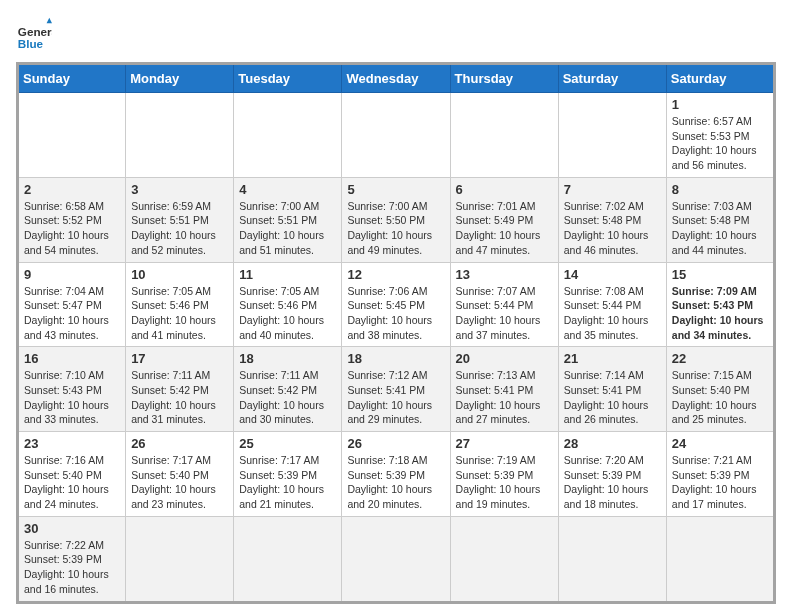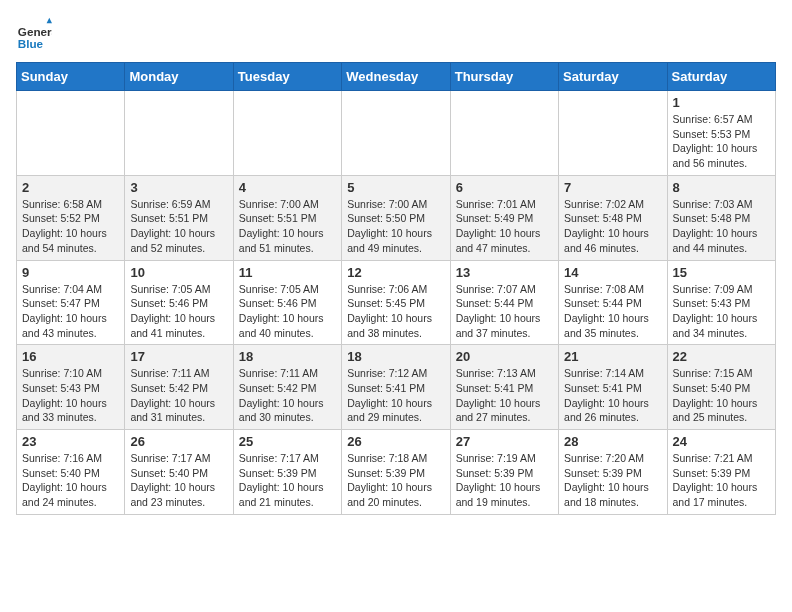--- a/index.html
+++ b/index.html
@@ -34,21 +34,21 @@
       color: #333;
       line-height: 1.1;
     }
     .location {
       font-size: 16px;
       color: #555;
     }
     .calendar {
       width: 100%;
       border-collapse: collapse;
-      border: 1px solid #a3a3a3;
+      border: 3px solid #a3a3a3;
     }
     .calendar thead th {
       background: #2176c7;
       color: #fff;
       font-size: 13px;
       font-weight: bold;
       padding: 6px 4px;
       text-align: left;
       border: 1px solid #1a60a8;
     }
@@ -214,21 +214,21 @@
         </td>
         <td>
           <span class="day-number">14</span>
           <div class="day-info" style="white-space: pre-line;">Sunrise: 7:08 AM
 Sunset: 5:44 PM
 Daylight: 10 hours
 and 35 minutes.</div>
         </td>
         <td>
           <span class="day-number">15</span>
-          <div class="day-info" style="white-space: pre-line;">Sunrise: 7:09 AM
+          <div class="day-info" style="white-space: pre-line; font-weight: bold;">Sunrise: 7:09 AM
 Sunset: 5:43 PM
 Daylight: 10 hours
 and 34 minutes.</div>
         </td>
       </tr>
       <tr>
         <td>
           <span class="day-number">16</span>
           <div class="day-info" style="white-space: pre-line;">Sunrise: 7:10 AM
 Sunset: 5:43 PM
@@ -321,15 +321,30 @@
 Daylight: 10 hours
 and 18 minutes.</div>
         </td>
         <td>
           <span class="day-number">24</span>
           <div class="day-info" style="white-space: pre-line;">Sunrise: 7:21 AM
 Sunset: 5:39 PM
 Daylight: 10 hours
 and 17 minutes.</div>
         </td>
+      </tr>
+      <tr>
+        <td>
+          <span class="day-number">30</span>
+          <div class="day-info" style="white-space: pre-line;">Sunrise: 7:22 AM
+Sunset: 5:39 PM
+Daylight: 10 hours
+and 16 minutes.</div>
+        </td>
+        <td class="empty"></td>
+        <td class="empty"></td>
+        <td class="empty"></td>
+        <td class="empty"></td>
+        <td class="empty"></td>
+        <td class="empty"></td>
       </tr>
     </tbody>
 </table>
 
 </body></html>

